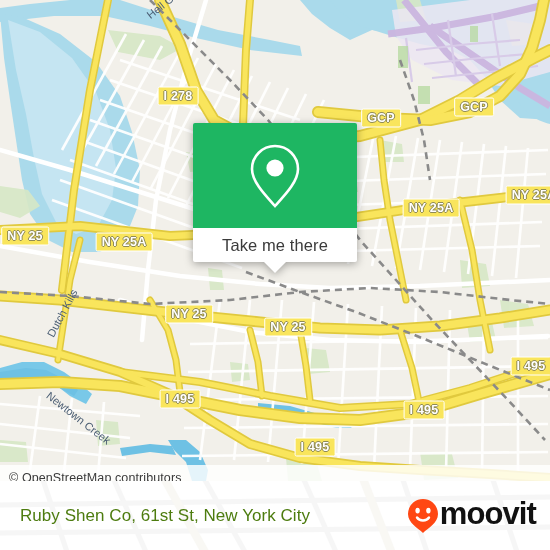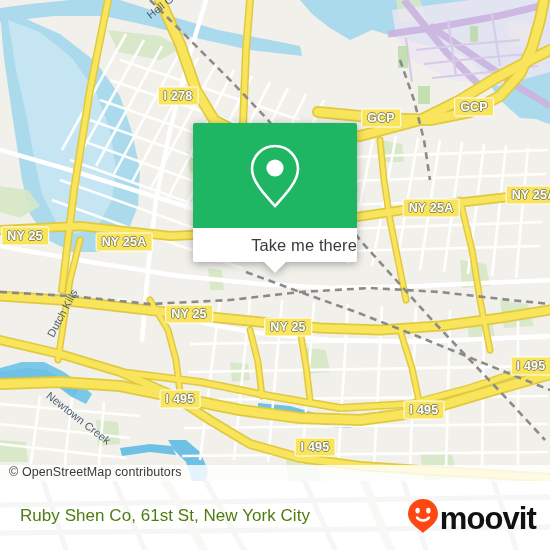--- a/index.html
+++ b/index.html
@@ -12,41 +12,41 @@
   #app{position:relative;width:550px;height:550px;overflow:hidden;background:#fff;}
 
   
   #map{position:absolute;left:0;top:0;width:550px;height:481px;overflow:hidden;background:#f2f0ea;}
   .msvg{position:absolute;left:0;top:0;width:550px;height:481px;display:block;}
 
   
   #attrib{
     position:absolute;left:0;top:465px;width:550px;height:25px;
     background:rgba(255,255,255,0.82);
-    display:flex;
+    display:flex;align-items:center;
     z-index:40;
   }
   #attrib span{
     font-size:12.5px;color:#3a3a3a;padding-left:9px;letter-spacing:0.1px;
   }
 
   
   #callout{
     position:absolute;left:193px;top:123px;width:164px;
     z-index:60;
     filter:drop-shadow(0 2px 4px rgba(0,0,0,0.33));
   }
   #callout .green{
     background:#1eb662;height:105px;width:100%;
     display:flex;align-items:center;justify-content:center;
     border-radius:2px 2px 0 0;
   }
   #callout .white{
     background:#ffffff;height:34px;width:100%;
-    display:flex;align-items:center;justify-content:flex-end;
+    display:flex;align-items:center;justify-content:center;
     border-radius:0 0 2px 2px;
   }
   #callout .white span{
     font-size:16.5px;color:#3b3b3b;letter-spacing:0.1px;
   }
   #callout .tail{
     position:absolute;left:50%;top:139px;margin-left:-11px;
     width:0;height:0;
     border-left:11px solid transparent;
     border-right:11px solid transparent;
@@ -61,21 +61,21 @@
     z-index:70;
   }
   #footer .ghost{position:absolute;left:0;top:0;width:550px;height:69px;opacity:0.5;}
   #footer .ftitle{
     position:relative;z-index:2;
     padding-left:20px;font-size:17px;color:#4d7c0f;
     white-space:nowrap;letter-spacing:0.05px;
   }
   #logo{
     position:absolute;right:14px;top:50%;transform:translateY(-50%);
-    z-index:2;display:flex;align-items:flex-end;
+    z-index:2;display:flex;align-items:flex-start;
   }
   #logo .wordmark{
     font-size:31px;color:#111111;font-weight:bold;letter-spacing:-0.9px;
     margin-left:1px;line-height:1;
   }
 </style>
 </head>
 <body>
 
 <div id="app">

